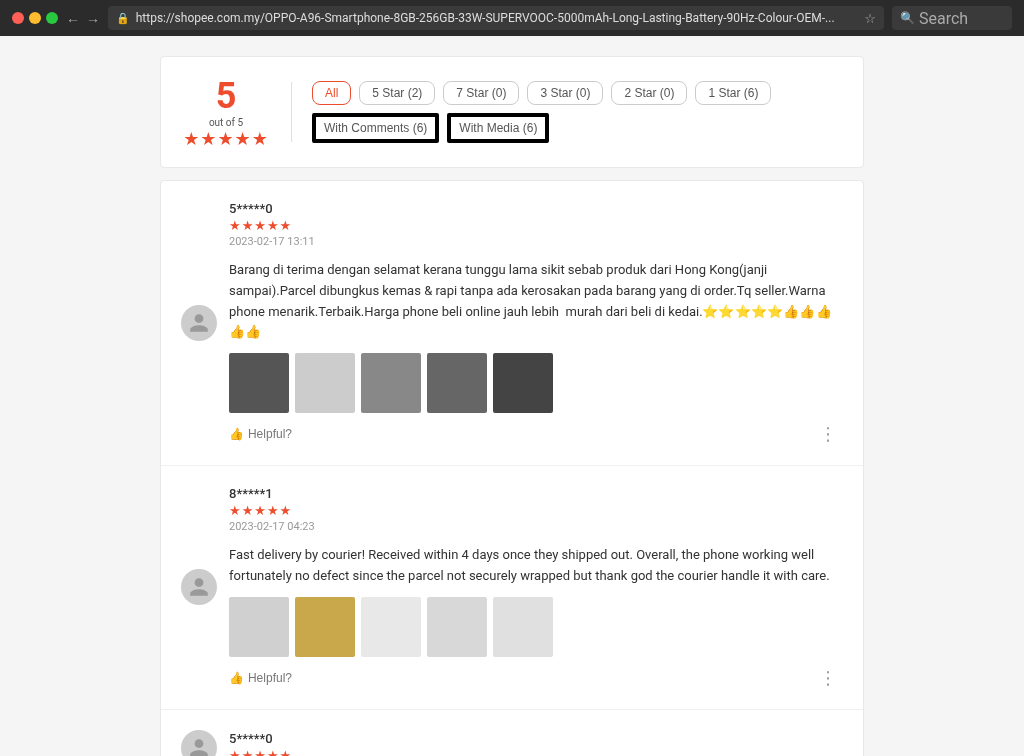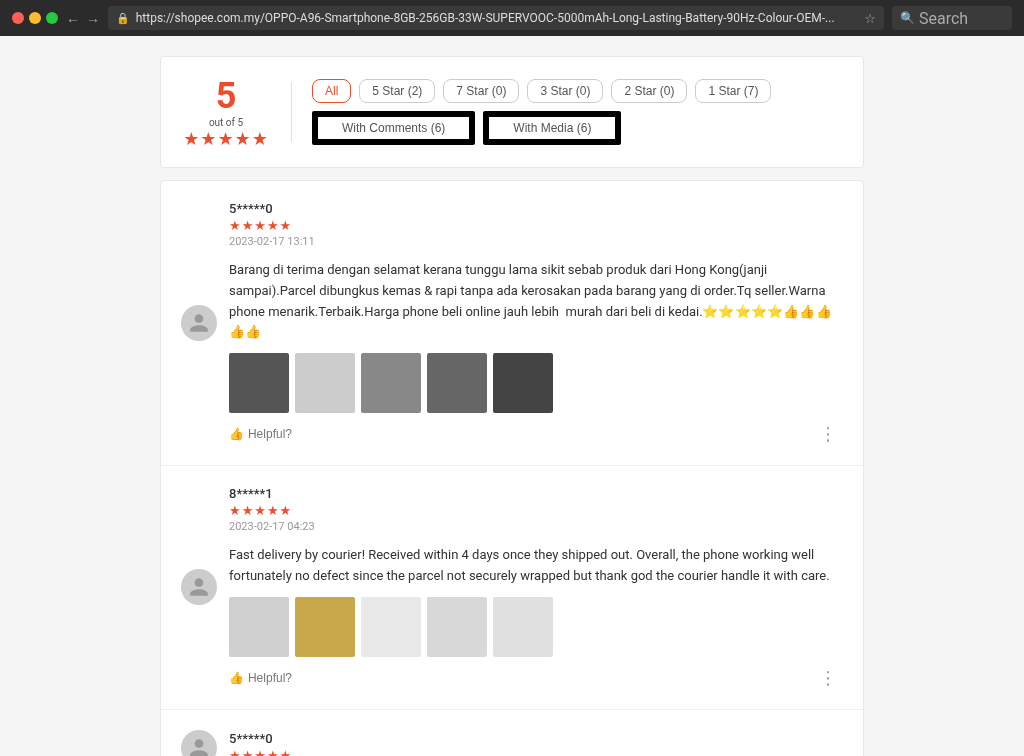--- a/index.html
+++ b/index.html
@@ -124,23 +124,23 @@
       border-radius: 8px;
       cursor: pointer;
       font-size: 12px;
       color: #555;
     }
     .filter-btn.active {
       border-color: #ee4d2d;
       color: #ee4d2d;
     }
     .filter-btn-media {
-      border: 6px solid #000000;
+      border: 4px solid #000000;
       background: #fff;
-      padding: 4px 24px;
+      padding: 4px 8px;
       border-radius: 2px;
       cursor: pointer;
       font-size: 12px;
       color: #555;
     }
 
     
     .reviews-container {
       background: #fff;
       border-radius: 4px;
@@ -266,21 +266,21 @@
       <div class="rating-stars-big">★★★★★</div>
     </div>
     <div class="divider"></div>
     <div class="rating-filters">
       <div class="filter-row-1">
         <button class="filter-btn active">All</button>
         <button class="filter-btn">5 Star (2)</button>
         <button class="filter-btn">7 Star (0)</button>
         <button class="filter-btn">3 Star (0)</button>
         <button class="filter-btn">2 Star (0)</button>
-        <button class="filter-btn">1 Star (7)</button>
+        <button class="filter-btn">1 Star (6)</button>
       </div>
       <div class="filter-row-2">
         <button class="filter-btn-media">With Comments (6)</button>
         <button class="filter-btn-media">With Media (6)</button>
       </div>
     </div>
   </div>
 
   <div class="reviews-container">
 

